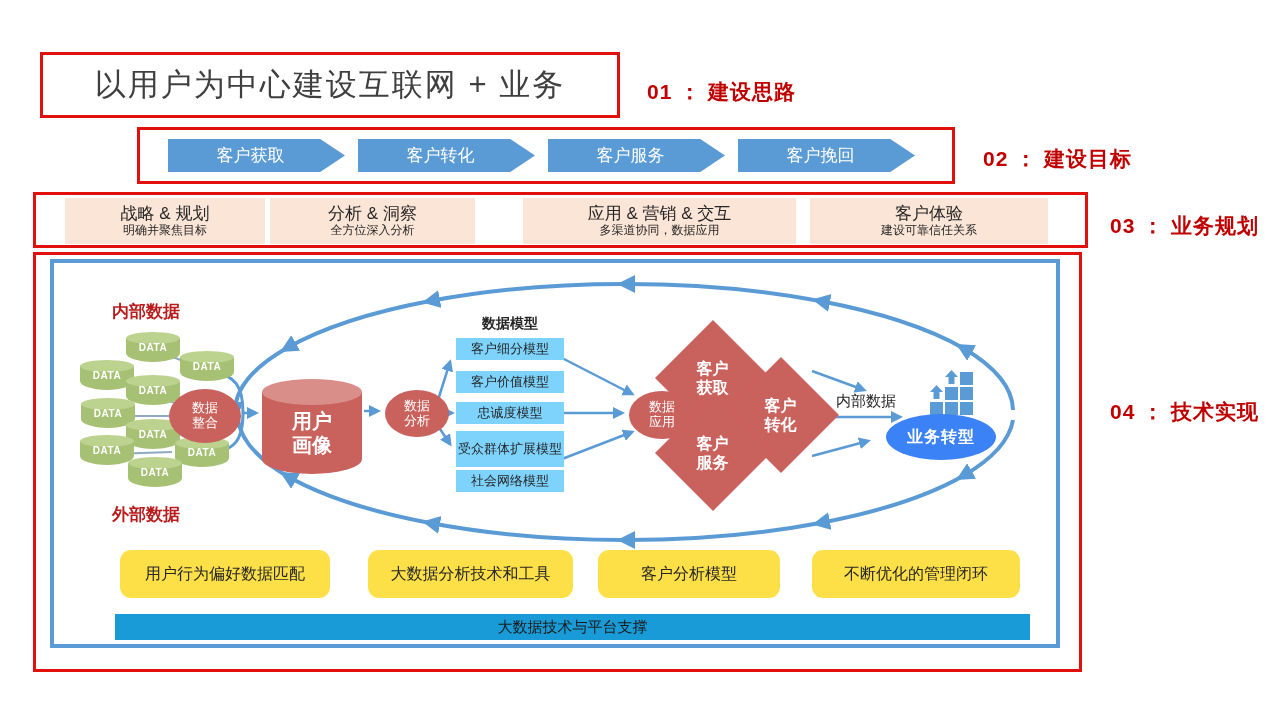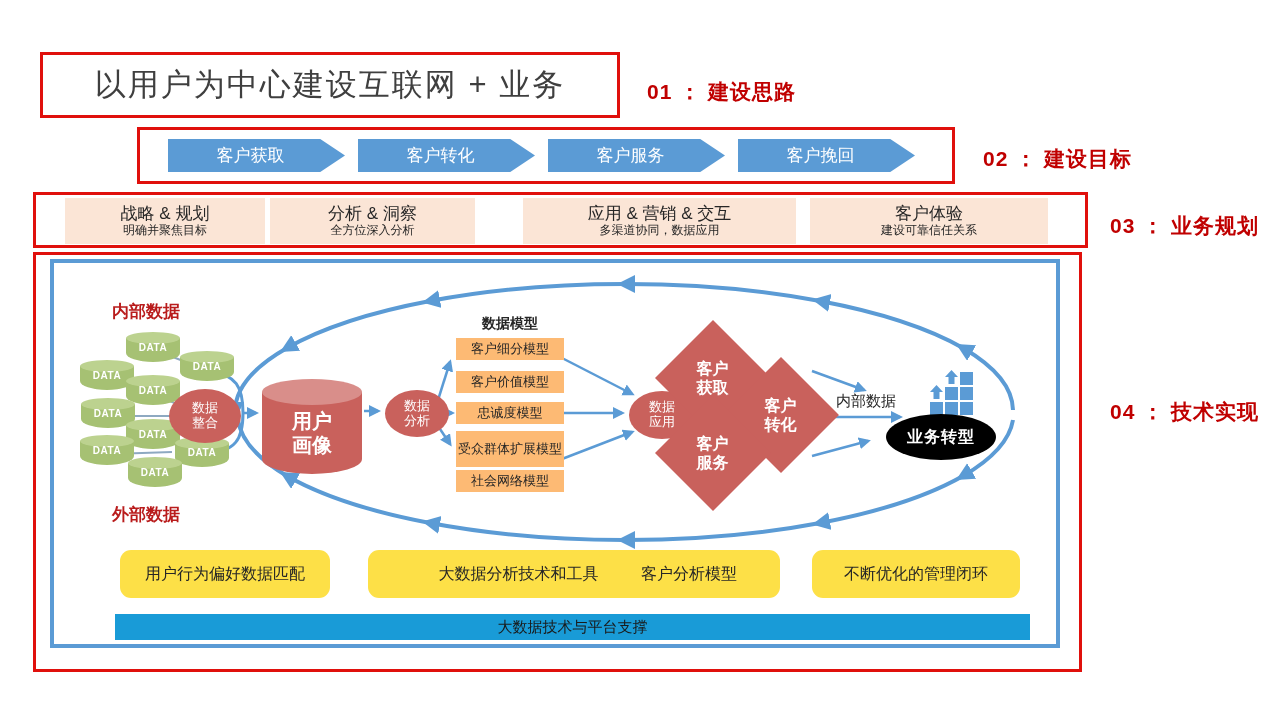--- a/index.html
+++ b/index.html
@@ -24,27 +24,27 @@
   
   .rell{position:absolute;background:#c9615c;border-radius:50%;color:#fff;display:flex;align-items:center;justify-content:center;text-align:center;}
   .rell .wrap2{width:2.2em;line-height:1.15;font-size:13px;}
   
   .rcyl{position:absolute;width:100px;height:82px;background:#c9615c;border-radius:0 0 50px 50px/0 0 15px 15px;}
   .rcyl::before{content:"";position:absolute;top:-13px;left:0;width:100px;height:26px;background:#d98e8a;border-radius:50%;}
   .rcyl .txt{position:relative;width:100%;height:100%;display:flex;align-items:center;justify-content:center;}
   .rcyl .txt span{width:2.2em;text-align:center;color:#fff;font-size:20px;font-weight:bold;line-height:1.2;}
   
   .model-head{position:absolute;font-size:14px;font-weight:bold;color:#262626;text-align:center;}
-  .mbox{position:absolute;background:#fdba74;color:#262626;font-size:13px;display:flex;align-items:center;justify-content:center;text-align:center;line-height:1.15;}
+  .mbox{position:absolute;background:#7dd3fc;color:#262626;font-size:13px;display:flex;align-items:center;justify-content:center;text-align:center;line-height:1.15;}
   
   .diamond{position:absolute;width:82px;height:82px;background:#c9615c;transform:rotate(45deg);display:flex;align-items:center;justify-content:center;}
   .diamond span{transform:rotate(-45deg);width:2.2em;text-align:center;color:#fff;font-size:16px;font-weight:bold;line-height:1.2;}
   
   .biz-app{position:absolute;font-size:15px;color:#262626;}
-  .transf{position:absolute;width:110px;height:46px;background:#000000;border-radius:50%;color:#fff;font-size:16px;font-weight:bold;display:flex;align-items:center;justify-content:center;letter-spacing:1px;}
+  .transf{position:absolute;width:110px;height:46px;background:#3b82f6;border-radius:50%;color:#fff;font-size:16px;font-weight:bold;display:flex;align-items:center;justify-content:center;letter-spacing:1px;}
   
   .orange{position:absolute;height:48px;background:#fde047;color:#262626;font-size:16px;display:flex;align-items:center;justify-content:center;top:550px;border-radius:11px;}
   .bluebar{position:absolute;left:115px;top:614px;width:915px;height:26px;background:#199bd7;color:#1a1a1a;font-size:15px;display:flex;align-items:center;justify-content:center;}
   svg.overlay{position:absolute;left:0;top:0;pointer-events:none;}
 </style>
 </head>
 <body>
 
 <div class="redbox" style="left:40px;top:52px;width:580px;height:66px;">
   <div class="title-text">以用户为中心建设互联网 + 业务</div>
@@ -193,16 +193,16 @@
   <span>客户转化</span>
 </div>
 <div class="diamond" style="left:672px;top:412px;">
   <span>客户服务</span>
 </div>
 
 <div class="biz-app" style="left:836px;top:392px;">内部数据</div>
 <div class="transf" style="left:886px;top:414px;">业务转型</div>
 
 <div class="orange" style="left:120px;width:210px;">用户行为偏好数据匹配</div>
-<div class="orange" style="left:368px;width:205px;padding-left:48px;">大数据分析技术和工具</div>
+<div class="orange" style="left:368px;width:205px;">大数据分析技术和工具</div>
 <div class="orange" style="left:598px;width:182px;">客户分析模型</div>
 <div class="orange" style="left:812px;width:208px;">不断优化的管理闭环</div>
 <div class="bluebar">大数据技术与平台支撑</div>
 
 </body></html>

